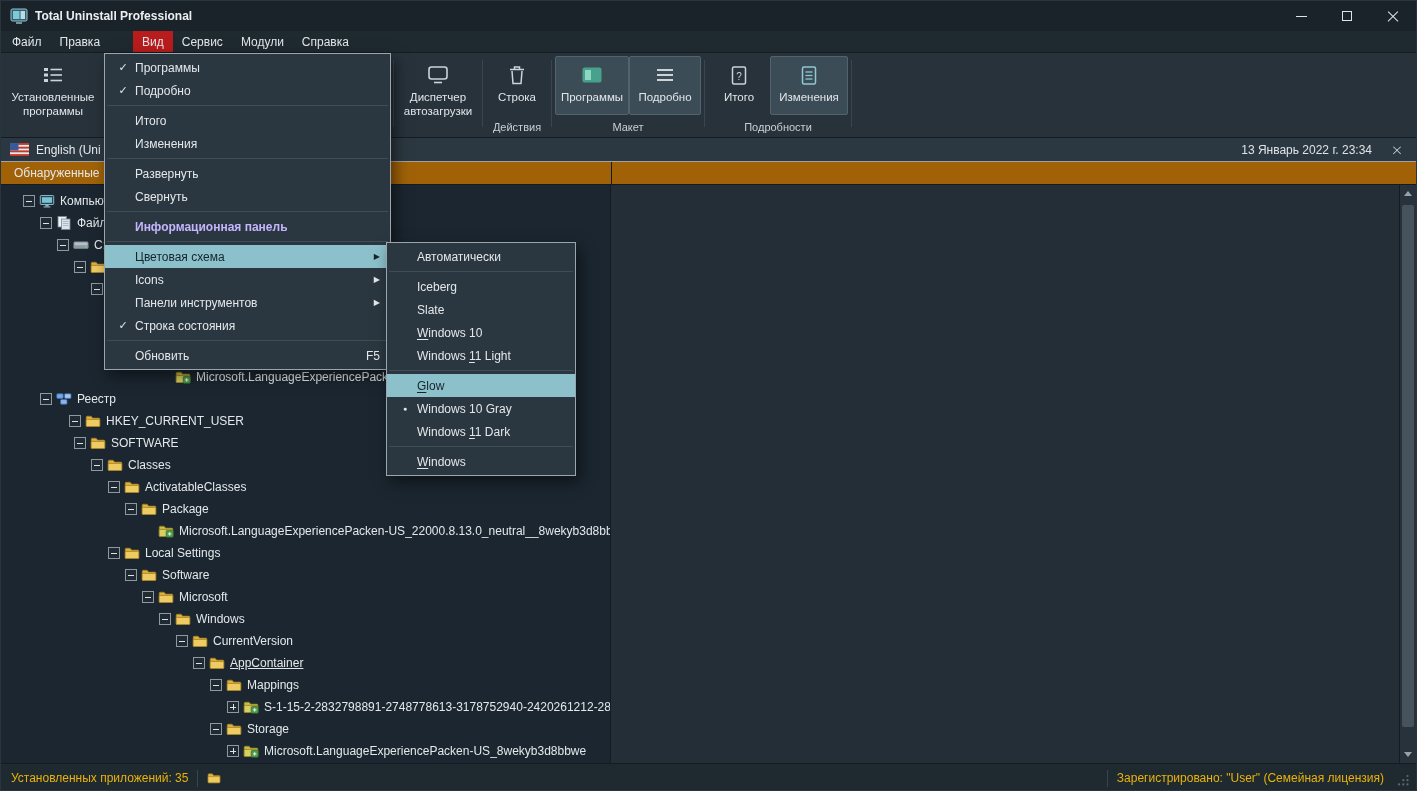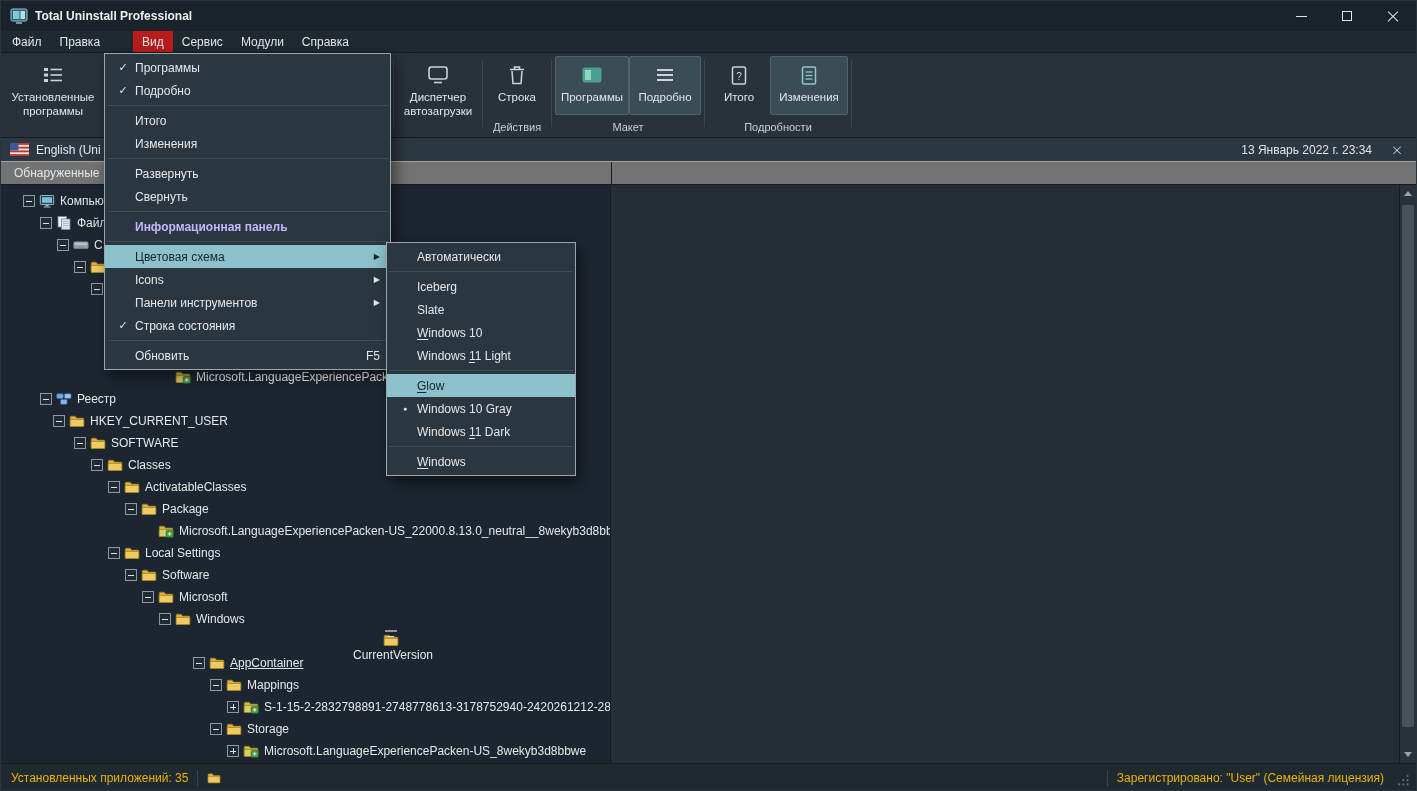--- a/index.html
+++ b/index.html
@@ -40,21 +40,21 @@
   .w96{width:96px;} .w82{width:82px;} .w74{width:74px;} .w72{width:72px;} .w62{width:62px;} .w78{width:78px;}
 
   
   .infobar { height:24px; background:#2c3841; display:flex; align-items:center; padding:0 10px 0 9px; border-bottom:1px solid #a3a3a3; font-size:12px; }
   .flag { width:19px; height:13px; margin-right:7px; display:flex; }
   .lang { color:#e6eaec; }
   .datetime { margin-left:auto; color:#dfe3e6; }
   .ib-close { margin-left:16px; width:18px; height:18px; display:flex; align-items:center; justify-content:center; }
 
   
-  .panel-header { height:23px; background:#737373; border-bottom:1px solid #141c22; display:flex; align-items:center; font-size:12px; color:#e2e6e9; position:relative; }
+  .panel-header { height:23px; background:#a16207; border-bottom:1px solid #141c22; display:flex; align-items:center; font-size:12px; color:#e2e6e9; position:relative; }
   .ph-title { padding-left:13px; }
   .ph-divider { position:absolute; left:610px; top:0; bottom:0; width:1px; background:#141c22; }
 
   
   .main { height:578px; display:flex; background:#1b2630; }
   .tree-panel { width:610px; overflow:hidden; border-right:1px solid #141c22; }
   .tree { padding-top:5px; }
   .tree-row { height:22px; display:flex; align-items:center; font-size:12px; white-space:nowrap; cursor:default; }
   .expander { width:12px; height:12px; min-width:12px; border:1px solid #8d98a0; background:#1f2a33; position:relative; margin-right:4px; }
   .expander::before { content:""; position:absolute; left:2px; right:2px; top:4.5px; height:1px; background:#dbe1e5; }
@@ -375,21 +375,21 @@
             <span class="expander"></span>
             <span class="tree-icon">
               <svg width="16" height="16" viewBox="0 0 16 16">
                 <rect x="0.8" y="2.8" width="6.4" height="4.6" rx="0.8" fill="#76a8e4" stroke="#3a6db0" stroke-width="0.8"></rect>
                 <rect x="8.6" y="2.8" width="6.4" height="4.6" rx="0.8" fill="#a6c6ee" stroke="#3a6db0" stroke-width="0.8"></rect>
                 <rect x="4.6" y="8.6" width="6.4" height="4.6" rx="0.8" fill="#8cb5e8" stroke="#3a6db0" stroke-width="0.8"></rect>
               </svg>
             </span>
             <span class="tree-label">Реестр</span>
           </div>
-          <div class="tree-row" style="padding-left: 52px; text-align: center;">
+          <div class="tree-row" style="padding-left: 68px; text-align: center;">
             <span class="expander"></span>
             <span class="tree-icon">
               <svg width="16" height="16" viewBox="0 0 16 16">
                 <path d="M1.2 4.2c0-.6.4-1 1-1h3.9l1.5 1.9h6.2c.6 0 1 .4 1 1v6.4c0 .6-.4 1-1 1H2.2c-.6 0-1-.4-1-1z" fill="#e0b13f" stroke="#9a7a1e" stroke-width="0.7"></path>
                 <path d="M1.2 6.4h13.6v6.1c0 .6-.4 1-1 1H2.2c-.6 0-1-.4-1-1z" fill="#efcb64" stroke="#9a7a1e" stroke-width="0.7"></path>
               </svg>
             </span>
             <span class="tree-label">HKEY_CURRENT_USER</span>
           </div>
           <div class="tree-row" style="padding-left: 73px;">
@@ -477,21 +477,21 @@
           <div class="tree-row" style="padding-left: 158px;">
             <span class="expander"></span>
             <span class="tree-icon">
               <svg width="16" height="16" viewBox="0 0 16 16">
                 <path d="M1.2 4.2c0-.6.4-1 1-1h3.9l1.5 1.9h6.2c.6 0 1 .4 1 1v6.4c0 .6-.4 1-1 1H2.2c-.6 0-1-.4-1-1z" fill="#e0b13f" stroke="#9a7a1e" stroke-width="0.7"></path>
                 <path d="M1.2 6.4h13.6v6.1c0 .6-.4 1-1 1H2.2c-.6 0-1-.4-1-1z" fill="#efcb64" stroke="#9a7a1e" stroke-width="0.7"></path>
               </svg>
             </span>
             <span class="tree-label">Windows</span>
           </div>
-          <div class="tree-row" style="padding-left: 175px; flex-direction: column;">
+          <div class="tree-row" style="padding-left: 175px;">
             <span class="expander"></span>
             <span class="tree-icon">
               <svg width="16" height="16" viewBox="0 0 16 16">
                 <path d="M1.2 4.2c0-.6.4-1 1-1h3.9l1.5 1.9h6.2c.6 0 1 .4 1 1v6.4c0 .6-.4 1-1 1H2.2c-.6 0-1-.4-1-1z" fill="#e0b13f" stroke="#9a7a1e" stroke-width="0.7"></path>
                 <path d="M1.2 6.4h13.6v6.1c0 .6-.4 1-1 1H2.2c-.6 0-1-.4-1-1z" fill="#efcb64" stroke="#9a7a1e" stroke-width="0.7"></path>
               </svg>
             </span>
             <span class="tree-label">CurrentVersion</span>
           </div>
           <div class="tree-row" style="padding-left: 192px; text-decoration: underline;">

